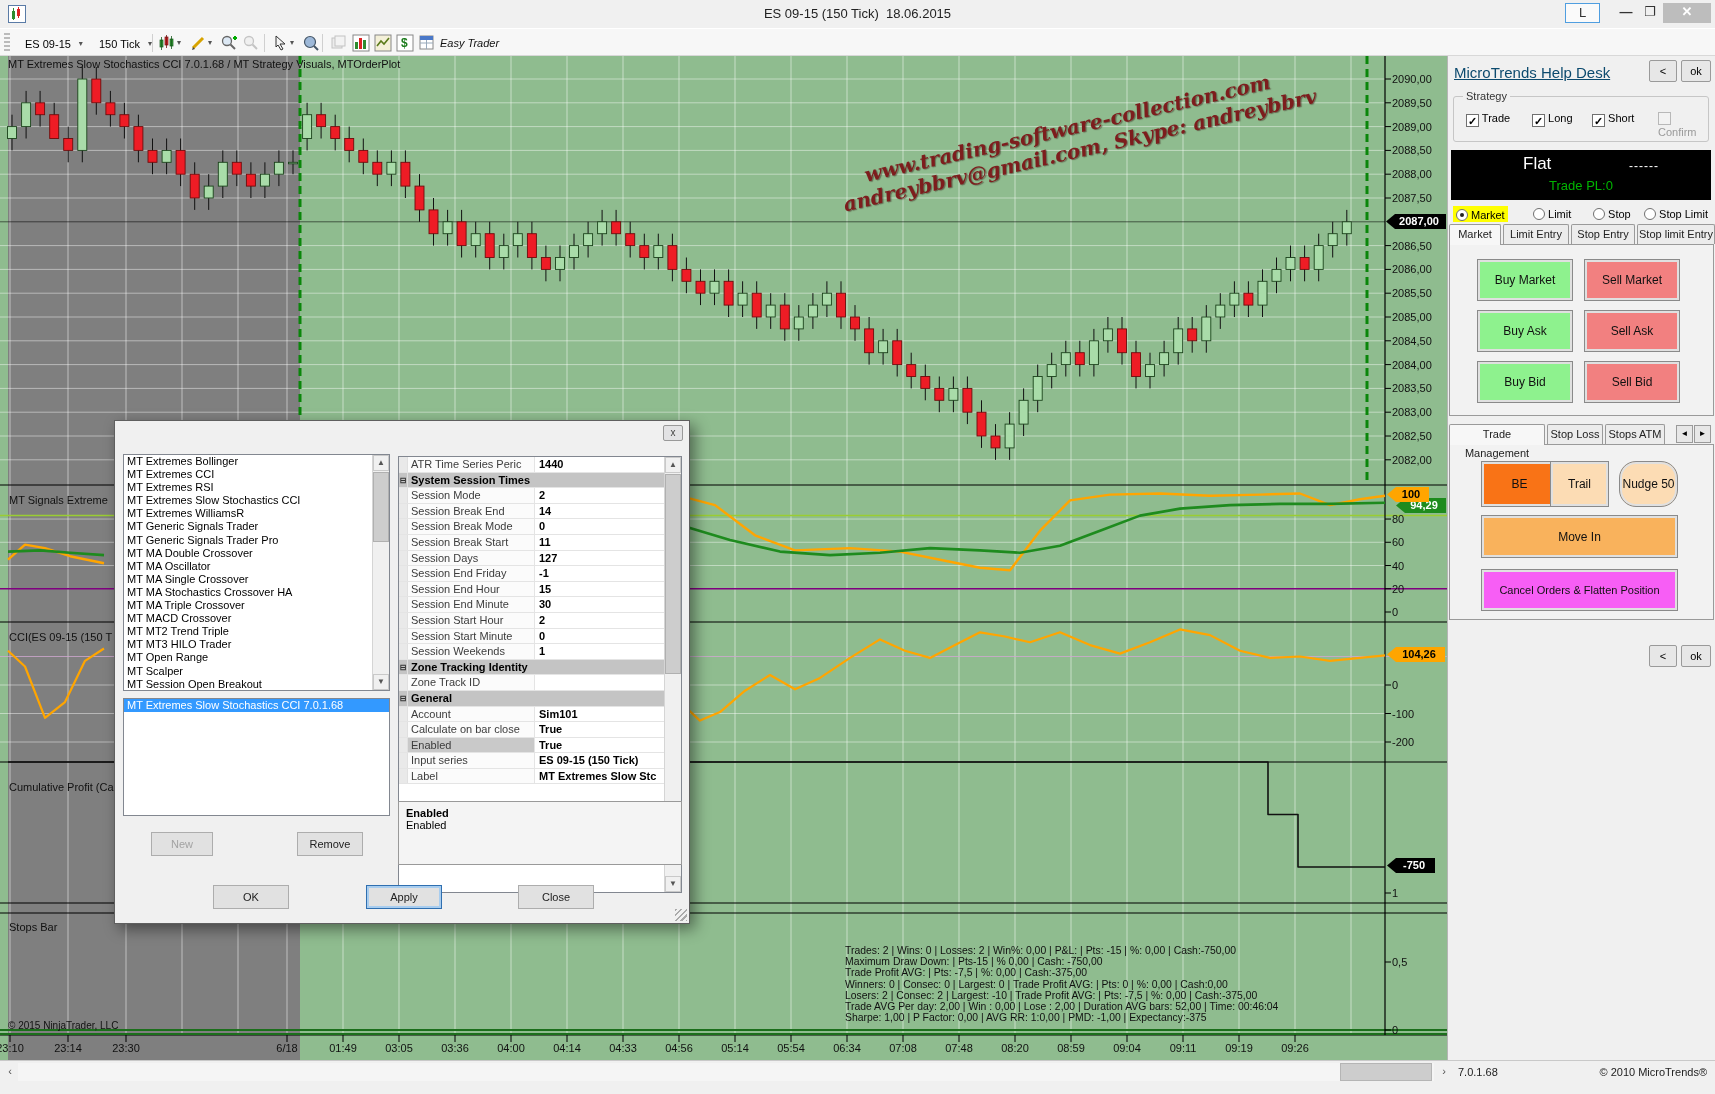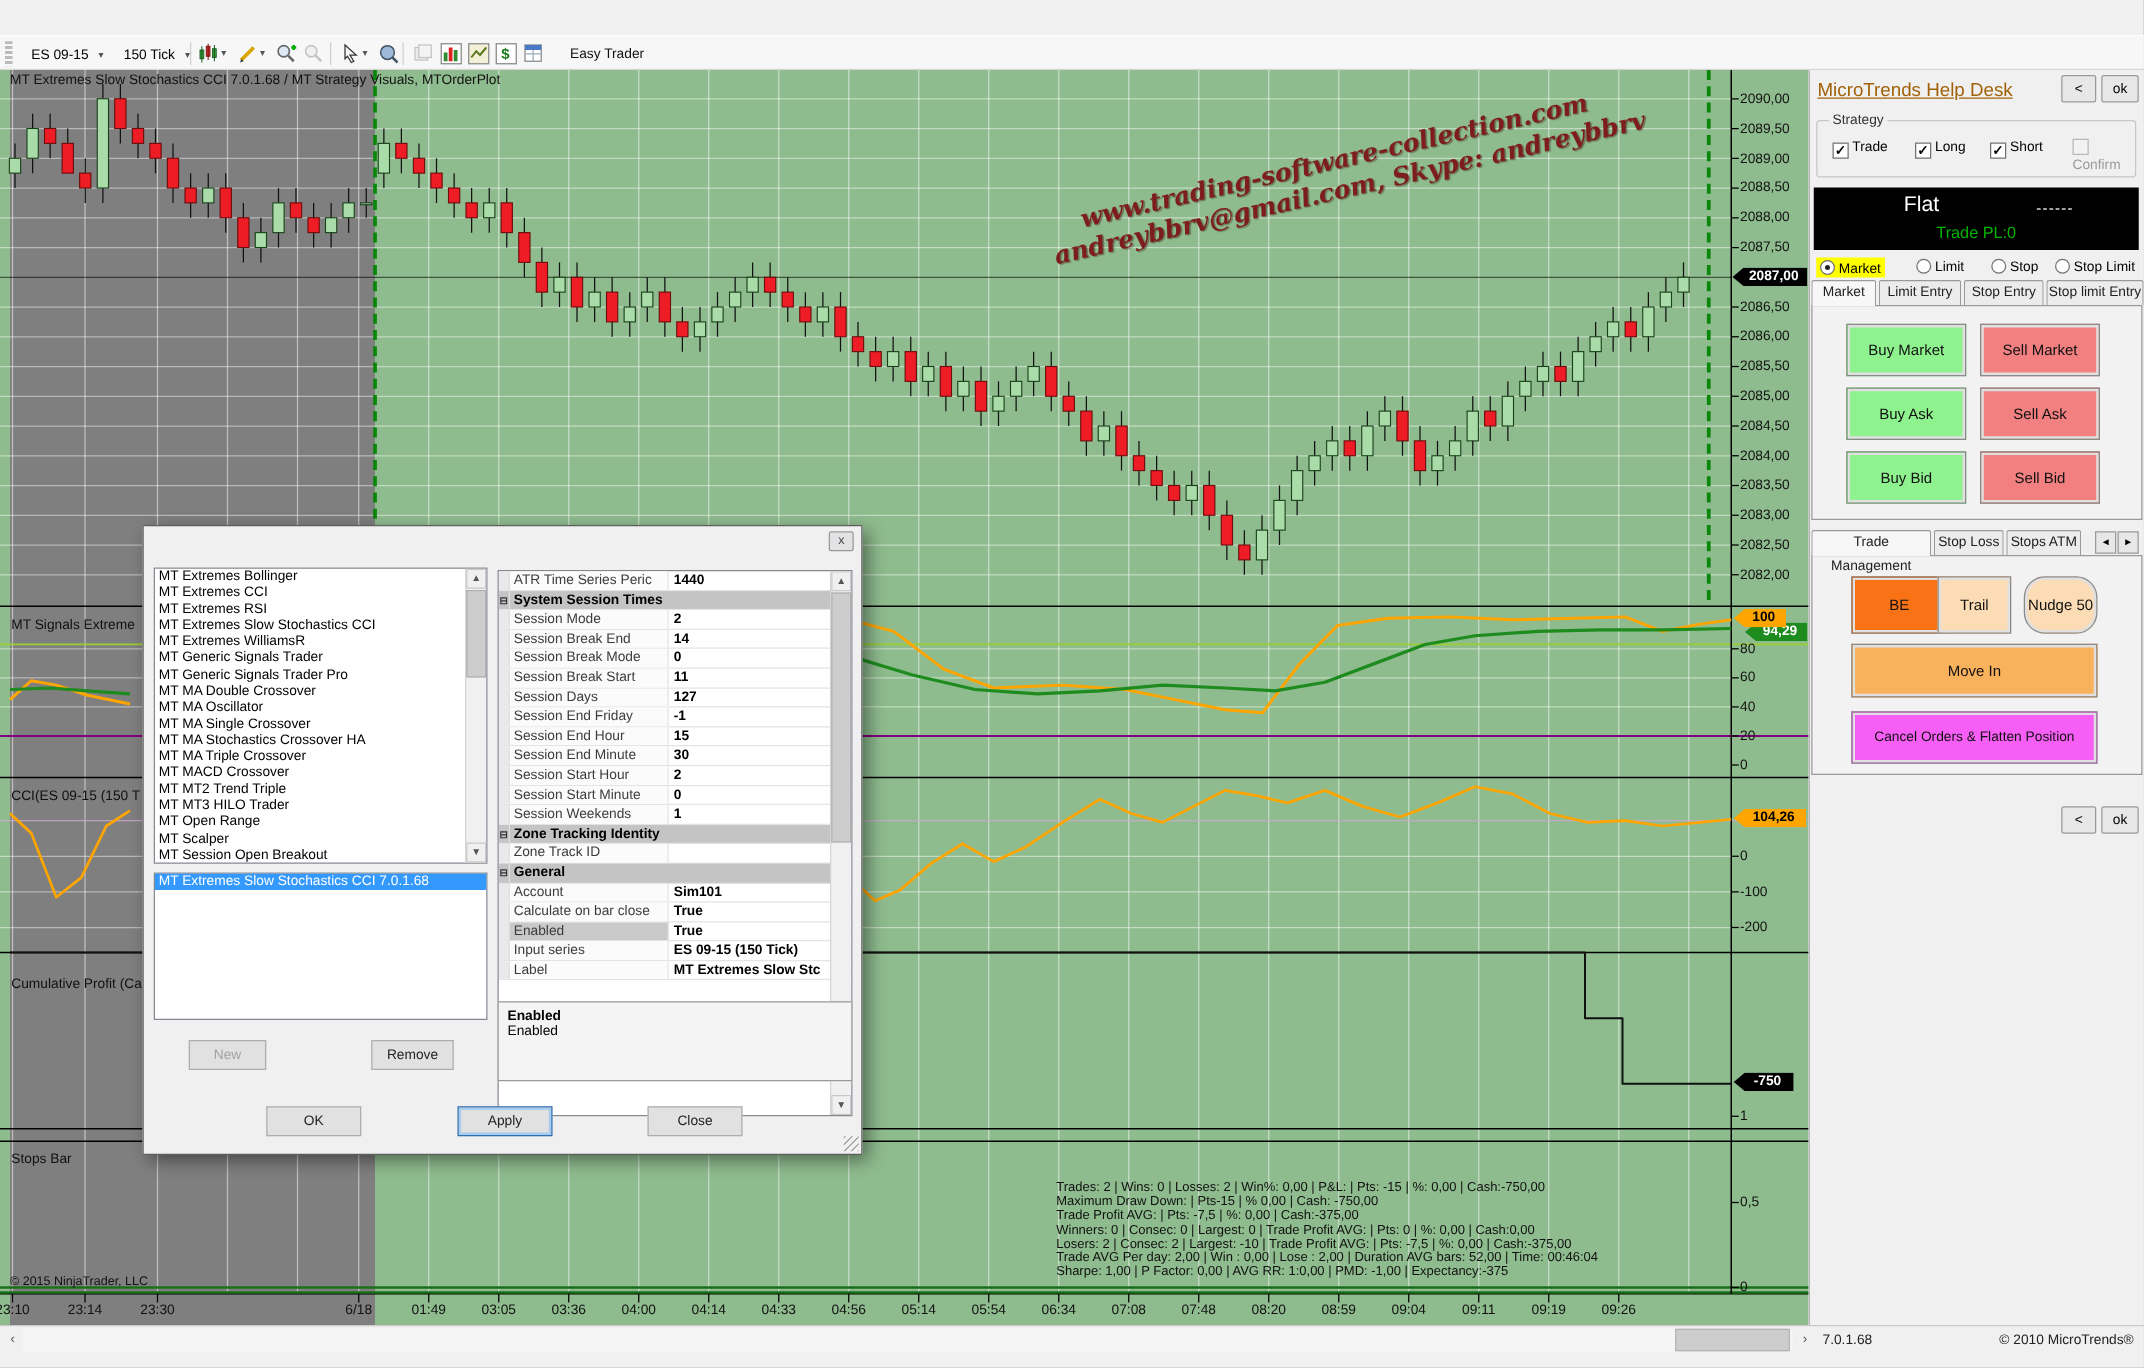--- a/index.html
+++ b/index.html
@@ -19,40 +19,40 @@
   
   #toolbar { position:absolute; left:0; top:28px; width:1715px; height:28px; background:#f7f7f7; border-top:1px solid #fff; border-bottom:1px solid #d8d8d8; }
   .tb-grip { position:absolute; left:4px; top:4px; width:6px; height:20px;
     background:repeating-linear-gradient(#bbb 0 2px, transparent 2px 4px); }
   .tb-item { position:absolute; top:4px; height:20px; line-height:20px; }
   .tb-drop { padding:0 14px 0 6px; border:1px solid transparent; }
   .tb-drop:after { content:"▾"; position:absolute; right:2px; font-size:8px; color:#555; }
   .tb-sep { position:absolute; top:5px; width:1px; height:18px; background:#d0d0d0; }
   .tb-icon { position:absolute; top:5px; width:18px; height:18px; }
   .tb-icon svg { width:18px; height:18px; }
-  #easy-trader-label { left:456px; color:#111; }
+  #easy-trader-label { left:440px; color:#111;font-style:italic; }
   
   #chart-area { position:absolute; left:0; top:56px; width:1447px; height:1004px; }
   #chart-svg-wrap { position:absolute; left:0; top:0; width:1447px; height:1004px; }
   #chart-label { position:absolute; left:8px; top:2px; color:#111; }
   .panel-label { position:absolute; left:9px; color:#111; }
   .axis-lab { position:absolute; left:1392px; width:54px; color:#111; font-size:11px; }
   .time-lab { position:absolute; width:44px; text-align:center; color:#111; font-size:11px; top:986px; }
   .badge { position:absolute; height:15px; line-height:15px; font-size:11px; text-align:center;
     clip-path:polygon(9px 0, 100% 0, 100% 100%, 9px 100%, 0 50%); padding-left:6px; }
   .stat-line { position:absolute; left:845px; color:#101010; font-size:10.4px; height:11px; line-height:11px; white-space:nowrap; }
   #nt-copyright { position:absolute; left:8px; top:964px; font-size:10px; color:#111; }
   #watermark { position:absolute; left:835px; top:60px; width:470px; transform:rotate(-13deg);
     color:#7d1d1d; font-family:"DejaVu Serif", serif; font-style:italic; font-weight:bold;
     font-size:20px; text-align:center; text-shadow:1px 1px 1px rgba(50,10,10,.45); z-index:5; }
   #watermark div { white-space:nowrap; }
   
   #side-panel { position:absolute; left:1447px; top:56px; width:268px; height:1004px;
     background:#f0f0f0; border-left:1px solid #b5b5b5; }
-  #help-link { position:absolute; left:6px; top:8px; font-size:15px; color:#a16207; text-decoration:underline; }
+  #help-link { position:absolute; left:6px; top:8px; font-size:15px; color:#0c4a6e; text-decoration:underline; }
   .small-btn { position:absolute; width:28px; height:22px; background:#e7e7e7; border:1px solid #9a9a9a;
     text-align:center; line-height:20px; border-radius:2px; }
   #strategy-group { position:absolute; left:5px; top:40px; width:256px; height:46px; border:1px solid #c6c6c6; border-radius:3px; }
   #strategy-group-title { position:absolute; left:9px; top:-7px; background:#f0f0f0; padding:0 3px; color:#333; }
   .chk-item { position:absolute; top:14px; height:14px; line-height:14px; }
   .chk-box { display:inline-block; width:13px; height:13px; background:#fff; border:1px solid #707070;
     vertical-align:-3px; text-align:center; line-height:12px; font-size:11px; font-weight:bold; }
   .chk-box.off { background:#f2f2f2; border-color:#b8b8b8; }
   .chk-dis { color:#9a9a9a; }
   #pos-box { position:absolute; left:3px; top:94px; width:260px; height:50px; background:#000; }
@@ -110,20 +110,35 @@
   .dlg-btn.disabled { color:#a3a3a3; }
   .dlg-btn.focus { border:1px solid #2f6fb0; box-shadow:0 0 0 2px #a8cdef inset; }
   #dlg-grip { position:absolute; right:2px; bottom:2px; width:12px; height:12px;
     background:repeating-linear-gradient(135deg,#aaa 0 1.5px, transparent 1.5px 4px); }
 </style>
 </head>
 <body>
 
 <div id="window">
 
+  <div id="titlebar">
+    <span id="app-icon">
+      <svg width="16" height="16">
+          <rect x="3" y="5" width="3" height="8" fill="#2e8b2e"></rect>
+          <rect x="8" y="3" width="3" height="7" fill="#d22"></rect>
+          <line x1="4.5" y1="2" x2="4.5" y2="14" stroke="#2e8b2e" stroke-width="1"></line>
+          <line x1="9.5" y1="1" x2="9.5" y2="12" stroke="#d22" stroke-width="1"></line>
+        </svg>
+    </span>
+    <span id="win-title">ES 09-15 (150 Tick)  18.06.2015</span>
+    <span id="l-button" class="winbtn">L</span>
+    <span id="min-button" class="winbtn">—</span>
+    <span id="max-button" class="winbtn">❐</span>
+    <span id="close-button" class="winbtn">✕</span>
+  </div>
 
   <div id="toolbar">
     <span class="tb-grip"></span>
     <span class="tb-item tb-drop" style="left:18px">ES 09-15</span>
     <span class="tb-item tb-drop" style="left:92px">150 Tick</span>
     <span class="tb-sep" style="left:152px"></span>
     <span class="tb-icon" style="left:158px">
       <svg>
           <rect x="2" y="6" width="3" height="7" fill="#3aa23a" stroke="#14581a" stroke-width="0.7"></rect>
           <rect x="7" y="3" width="3" height="8" fill="#e03030" stroke="#701010" stroke-width="0.7"></rect>

